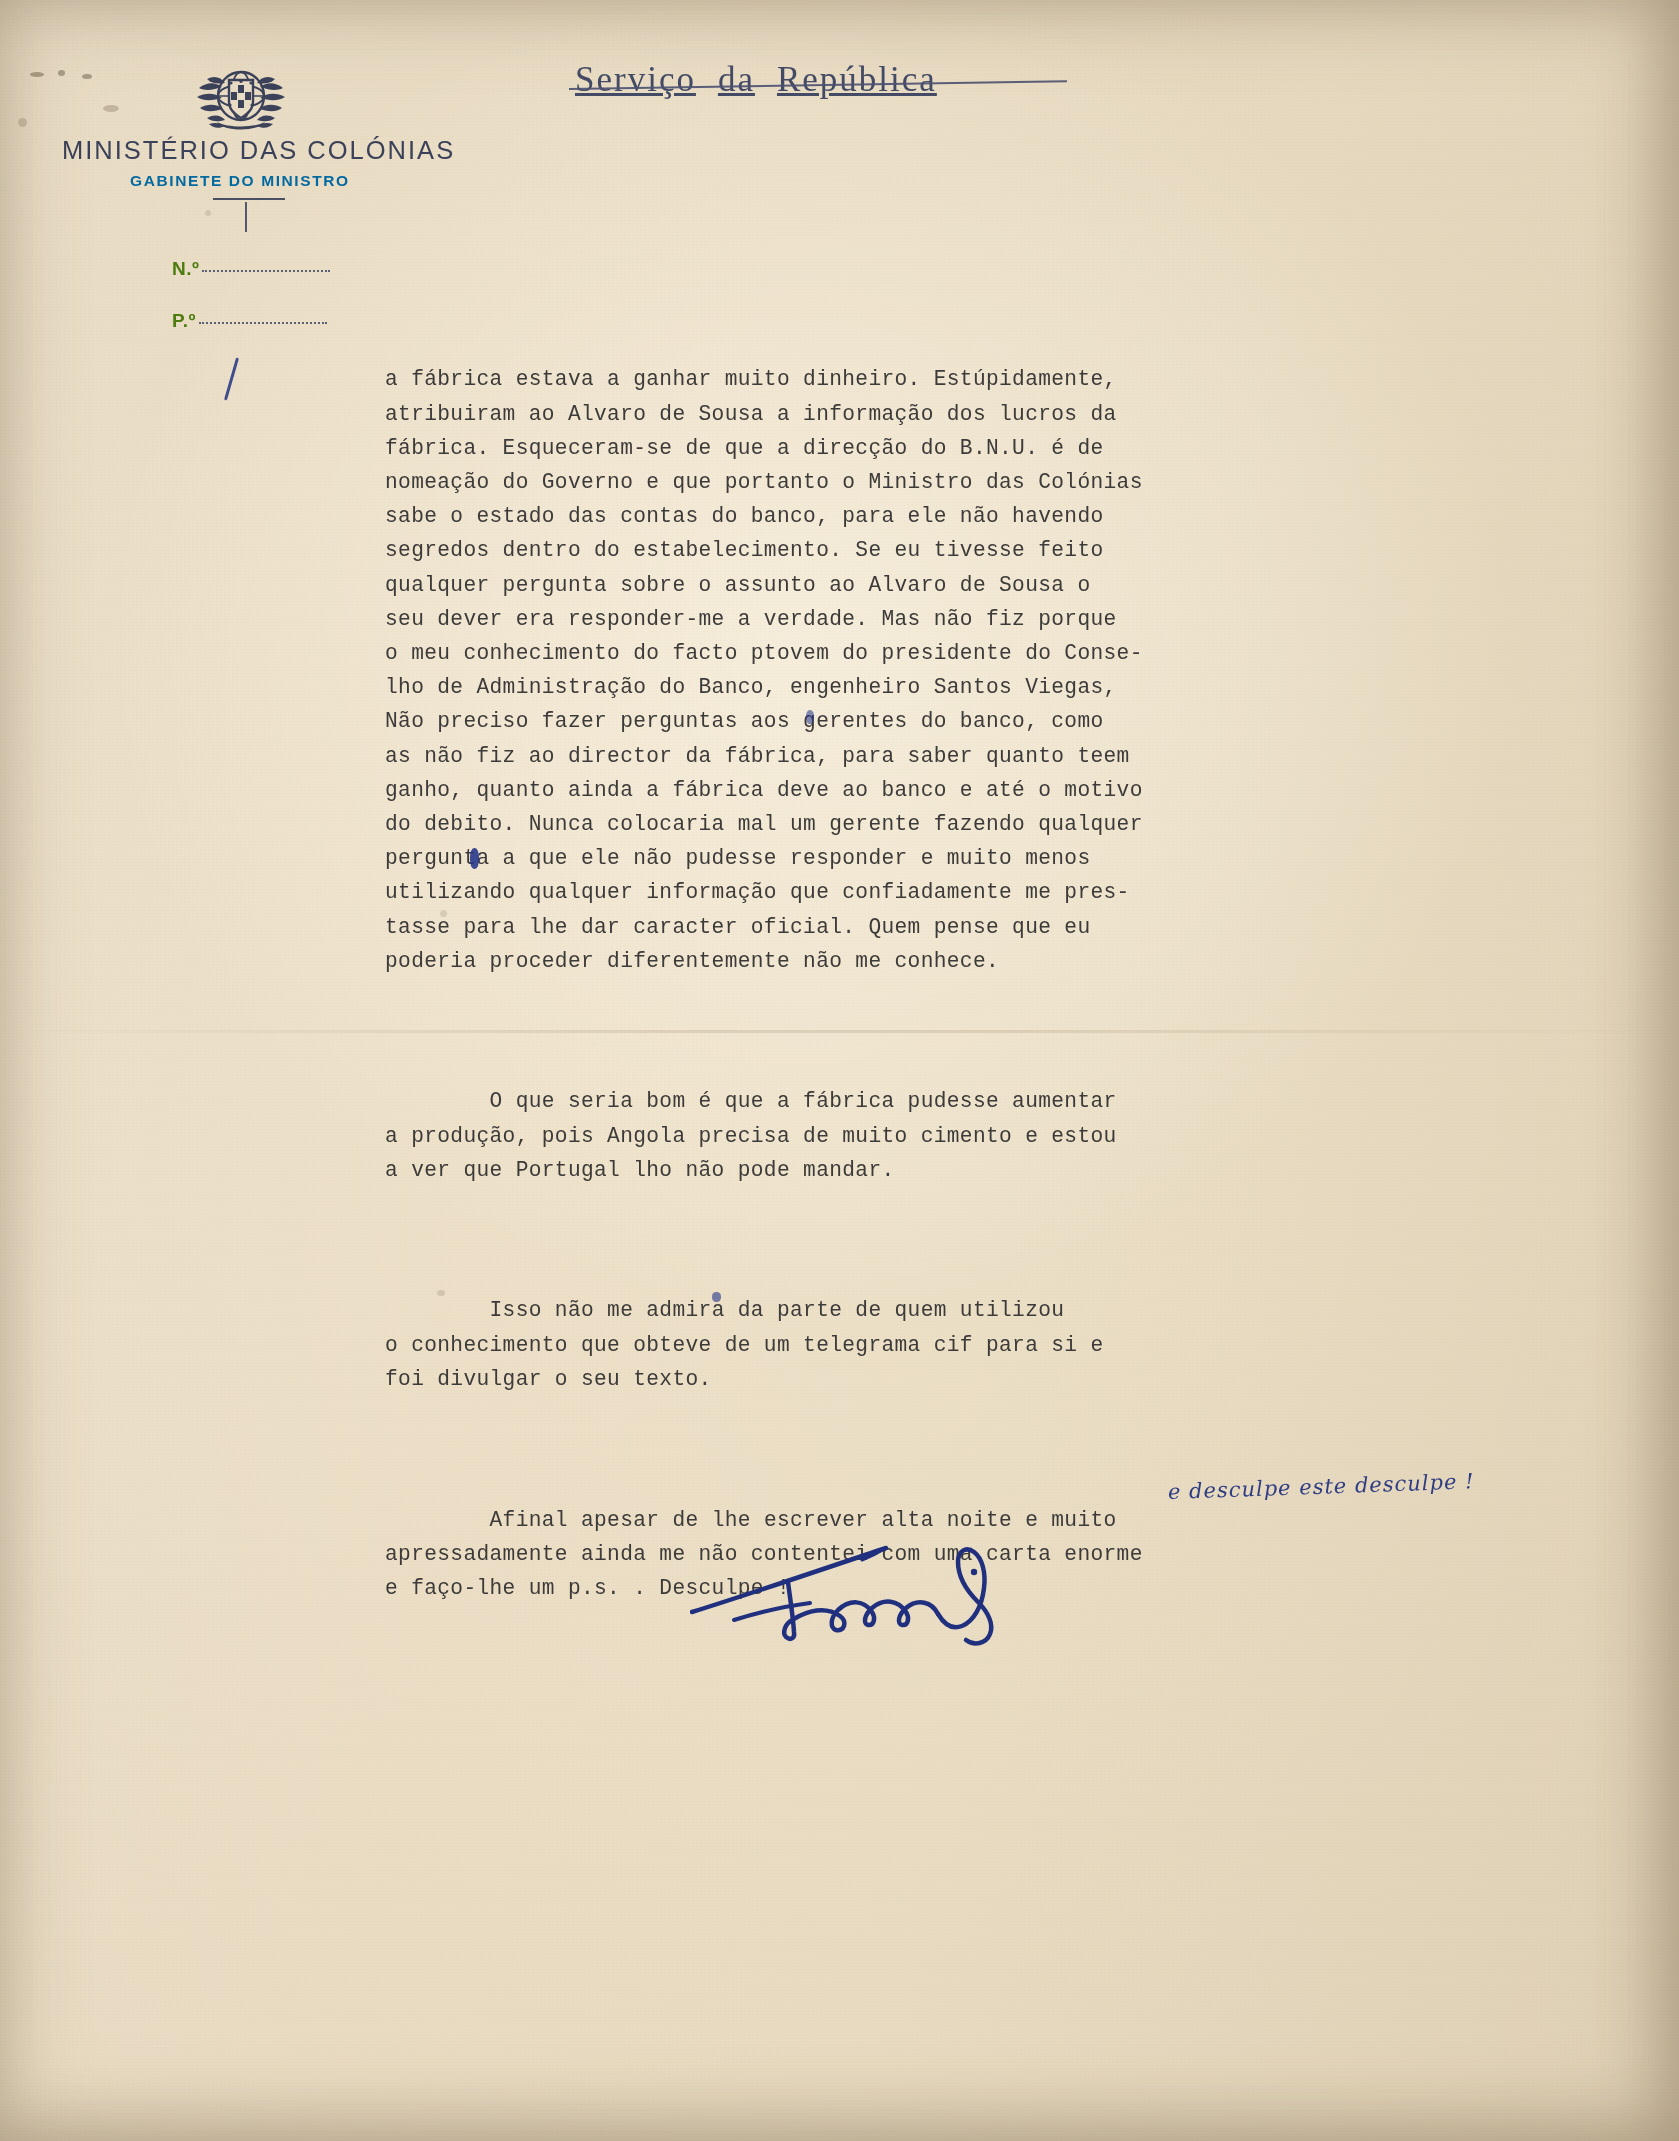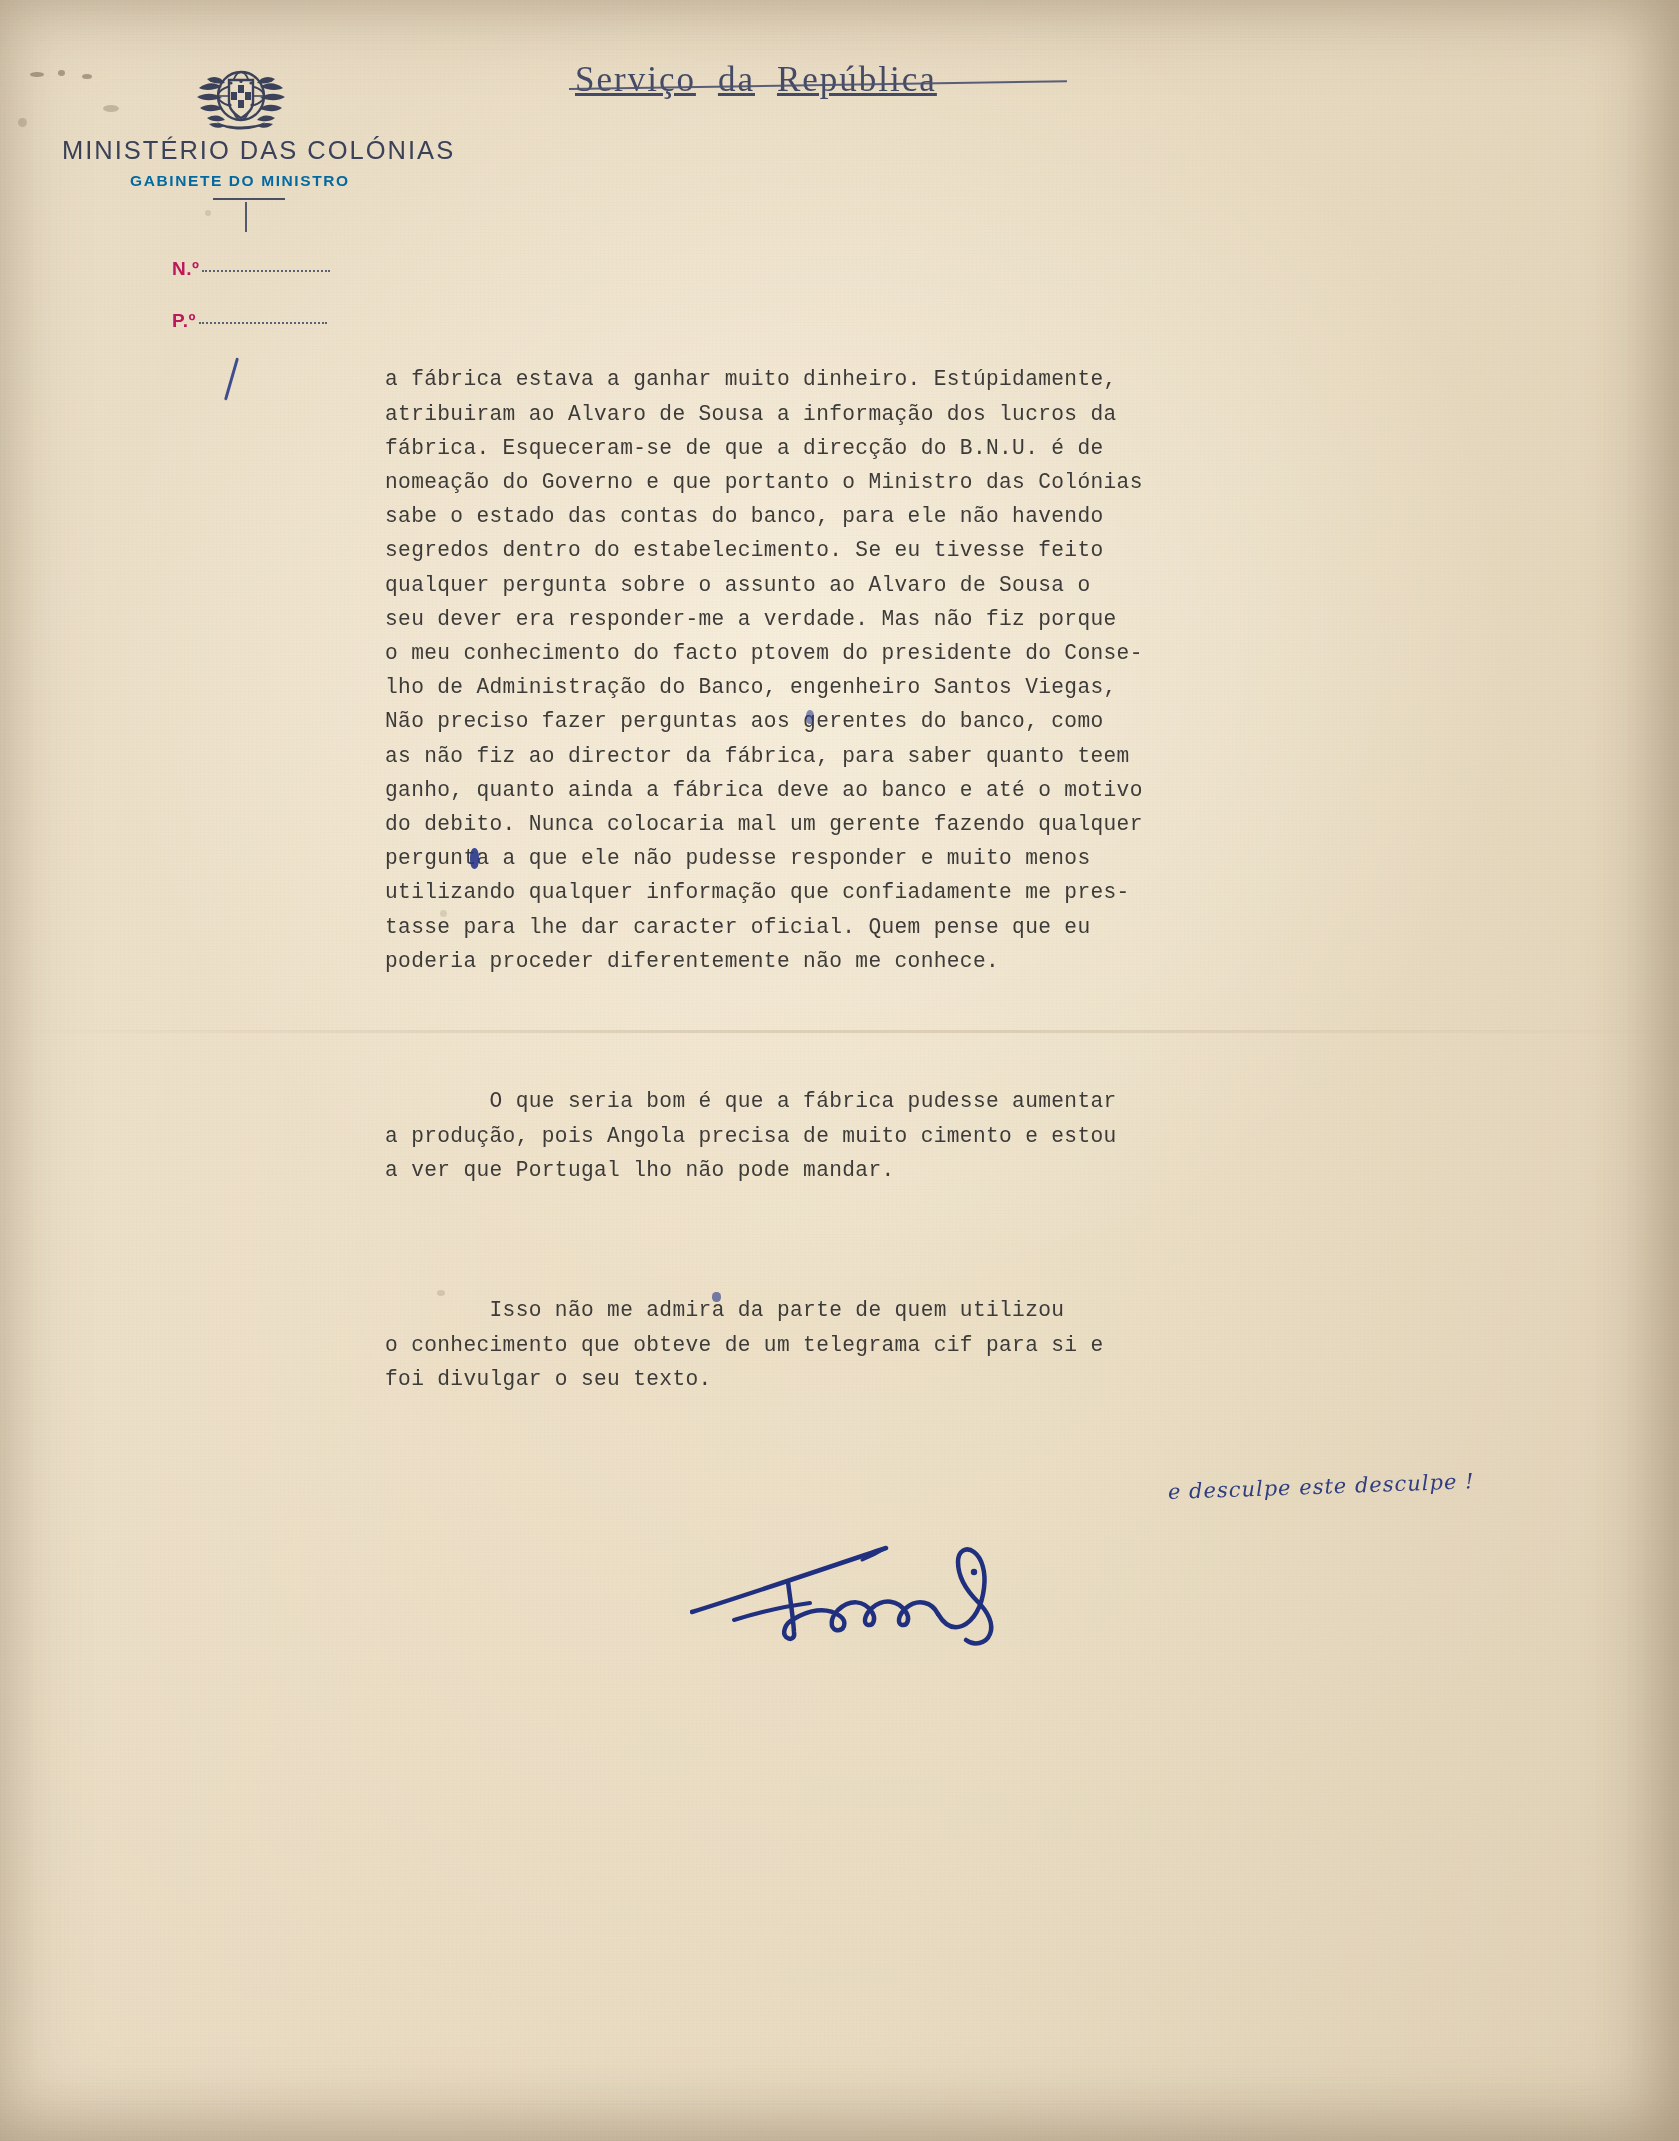--- a/index.html
+++ b/index.html
@@ -117,21 +117,21 @@
     transform-origin: left center;
     opacity: 0.92;
   }
 
   
   .ref-field { position: absolute; white-space: nowrap; }
   .ref-label {
     font-size: 19px;
     font-weight: bold;
     letter-spacing: 0.5px;
-    color: #be185d;
+    color: #4d7c0f;
   }
   .ref-dots {
     display: inline-block;
     width: 128px;
     border-bottom: 2px dotted #5b6174;
     margin-left: 3px;
     vertical-align: 3px;
     height: 1px;
   }
   #ref-no { left: 172px; top: 258px; }
@@ -302,20 +302,23 @@
 pergunta a que ele não pudesse responder e muito menos
 utilizando qualquer informação que confiadamente me pres-
 tasse para lhe dar caracter oficial. Quem pense que eu
 poderia proceder diferentemente não me conhece.</p>
     <p class="para">        O que seria bom é que a fábrica pudesse aumentar
 a produção, pois Angola precisa de muito cimento e estou
 a ver que Portugal lho não pode mandar.</p>
     <p class="para">        Isso não me admira da parte de quem utilizou
 o conhecimento que obteve de um telegrama cif para si e
 foi divulgar o seu texto.</p>
+    <p class="para">        Afinal apesar de lhe escrever alta noite e muito
+apressadamente ainda me não contentei com uma carta enorme
+e faço-lhe um p.s. . Desculpe !</p>
   </div>
 
   <div class="ink-fix" style="left:470px;top:848px;width:9px;height:21px;"></div>
   <div class="ink-fix" style="left:806px;top:710px;width:8px;height:14px;opacity:.55;"></div>
   <div class="ink-fix" style="left:712px;top:1292px;width:9px;height:10px;opacity:.6;"></div>
 
   <div class="handwriting" id="ps-note">e desculpe este desculpe !</div>
 
   <div id="signature">
     <svg viewBox="0 0 420 130" xmlns="http://www.w3.org/2000/svg">

